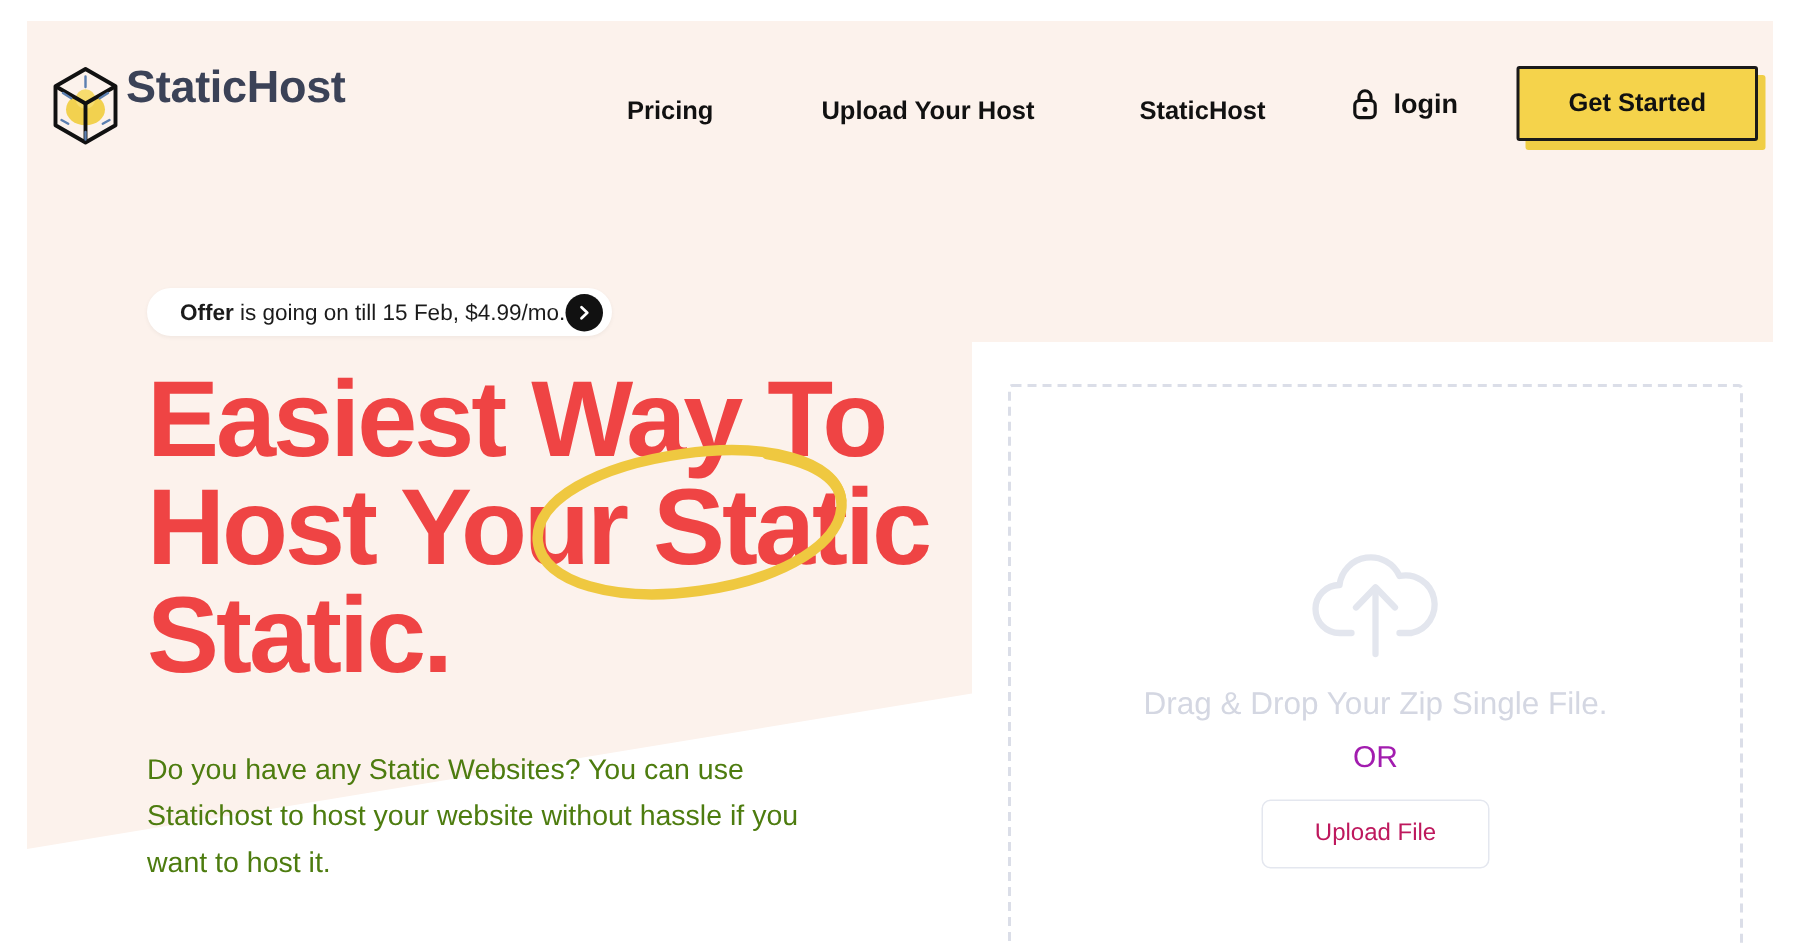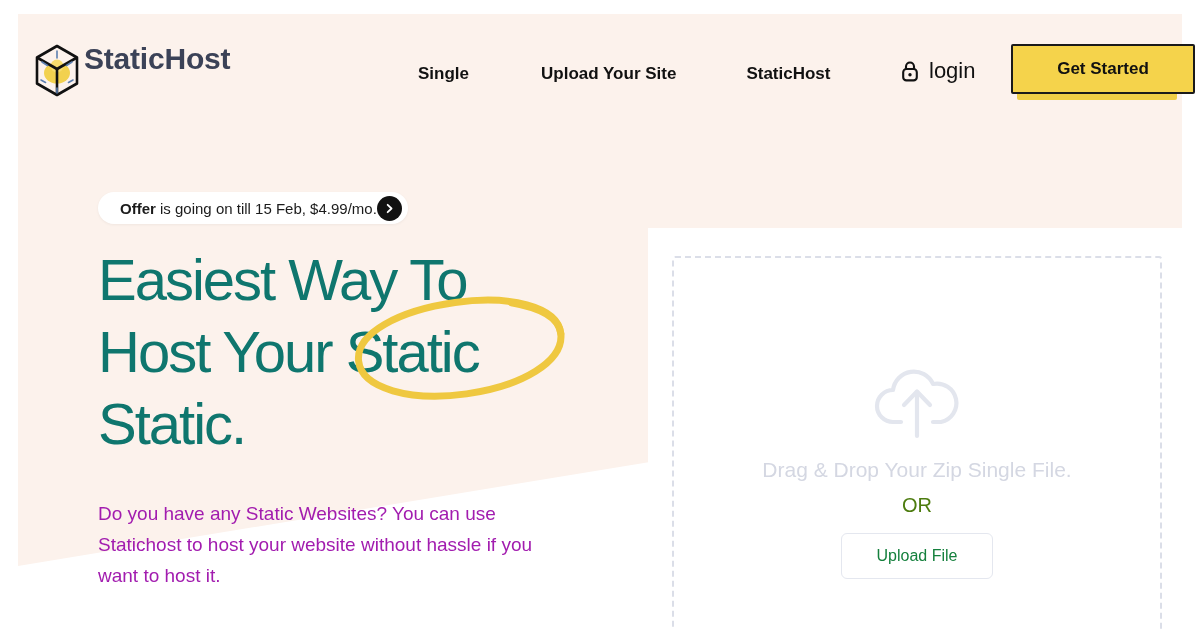--- a/index.html
+++ b/index.html
@@ -58,32 +58,32 @@
     text-decoration:none; white-space:nowrap;
     padding:6px 0;
   }
   .nav-link.n0 { margin-right:72px; }
   .nav-link.n1 { margin-right:70px; }
 
   .login {
     position:absolute; left:882px; top:44px;
     display:flex; align-items:center; gap:9px;
   }
-  .login-label { font-size:22px; font-weight:400; color:#111111; }
+  .login-label { font-size:18px; font-weight:700; color:#111111; }
   .lock-icon { width:20px; height:22px; display:block; }
 
   .cta-wrap { position:absolute; left:993px; top:30px; }
   .cta-shadow {
     position:absolute; left:6px; top:6px;
     width:160px; height:50px;
     background:#F0CE45; border-radius:2px;
   }
   .cta {
     position:relative;
-    width:184px; height:50px;
+    width:161px; height:50px;
     background:#F5D34B;
     border:2px solid #1A1A1A;
     border-radius:2px;
     font-family:"Liberation Sans", sans-serif;
     font-size:17px; font-weight:700; color:#111111;
     cursor:pointer;
     display:flex; align-items:center; justify-content:center;
   }
 
   
@@ -102,39 +102,39 @@
     width:25px; height:25px; border-radius:50%;
     background:#111111;
     display:flex; align-items:center; justify-content:center;
     flex:0 0 auto; cursor:pointer;
   }
   .offer-arrow svg { width:11px; height:11px; display:block; }
 
   .headline {
     position:absolute; left:98px; top:244px;
     width:520px;
-    font-size:58px; line-height:72px;
-    font-weight:400; letter-spacing:-2px;
-    color:#0f766e;
+    font-size:72px; line-height:72px;
+    font-weight:700; letter-spacing:-2px;
+    color:#ef4444;
   }
   .headline .ln { display:block; white-space:nowrap; }
 
   
   .circle-anno {
     position:absolute; left:348px; top:292px;
     width:230px; height:120px;
     pointer-events:none;
   }
   .circle-anno svg { width:230px; height:120px; display:block; overflow:visible; }
 
   .subtitle {
     position:absolute; left:98px; top:498px;
     width:470px;
     font-size:19px; line-height:31px;
-    color:#a21caf;
+    color:#4d7c0f;
   }
 
   
   .upload-card {
     position:absolute;
     left:648px; top:228px;
     width:534px; height:388px;
     background:#ffffff;
   }
   .dropzone {
@@ -145,30 +145,30 @@
     border-radius:3px;
     display:flex; flex-direction:column; align-items:center;
   }
   .cloud-icon { width:92px; height:76px; display:block; margin-top:106px; }
   .drop-text {
     margin-top:18px;
     font-size:21px; color:#D4D7E2; white-space:nowrap;
   }
   .or-text {
     margin-top:12px;
-    font-size:20px; color:#4d7c0f;
+    font-size:20px; color:#a21caf;
   }
   .upload-btn {
     margin-top:16px;
     width:152px; height:46px;
     background:#ffffff;
     border:1px solid #E4E7EF;
     border-radius:6px;
     font-family:"Liberation Sans", sans-serif;
-    font-size:16px; color:#15803d;
+    font-size:16px; color:#be185d;
     cursor:pointer;
     display:flex; align-items:center; justify-content:center;
   }
 </style>
 </head>
 <body>
 
 <div class="page">
 
   <div class="hero-bg-top"></div>
@@ -185,22 +185,22 @@
           <path d="M7 15.5 L27 27 L47 15.5" fill="none" stroke="#111" stroke-width="2.6" stroke-linejoin="round"></path>
           <path d="M27 27 L27 53" fill="none" stroke="#111" stroke-width="2.6"></path>
           <path d="M27 9 L27 16 M12 20 L17.5 23.5 M42 20 L36.5 23.5" stroke="#5C7FB0" stroke-width="1.6" stroke-linecap="round"></path>
           <path d="M27 46 L27 51 M11 38 L15.5 40.5 M43 38 L38.5 40.5" stroke="#5C7FB0" stroke-width="1.6" stroke-linecap="round"></path>
         </svg>
       </span>
       <span class="logo-text">StaticHost</span>
     </div>
 
     <nav class="nav">
-      <a class="nav-link n0" href="#">Single</a>
-      <a class="nav-link n1" href="#">Upload Your Site</a>
+      <a class="nav-link n0" href="#">Pricing</a>
+      <a class="nav-link n1" href="#">Upload Your Host</a>
       <a class="nav-link n2" href="#">StaticHost</a>
     </nav>
 
     <div class="login">
       <span>
         <svg class="lock-icon" viewBox="0 0 20 22">
           <path d="M6 9 V6.5 A4 4 0 0 1 14 6.5 V9" fill="none" stroke="#111" stroke-width="2.1" stroke-linecap="round"></path>
           <rect x="3.2" y="9" width="13.6" height="11.4" rx="3.2" fill="none" stroke="#111" stroke-width="2.1"></rect>
           <circle cx="10" cy="14.8" r="1.7" fill="#111"></circle>
         </svg>

